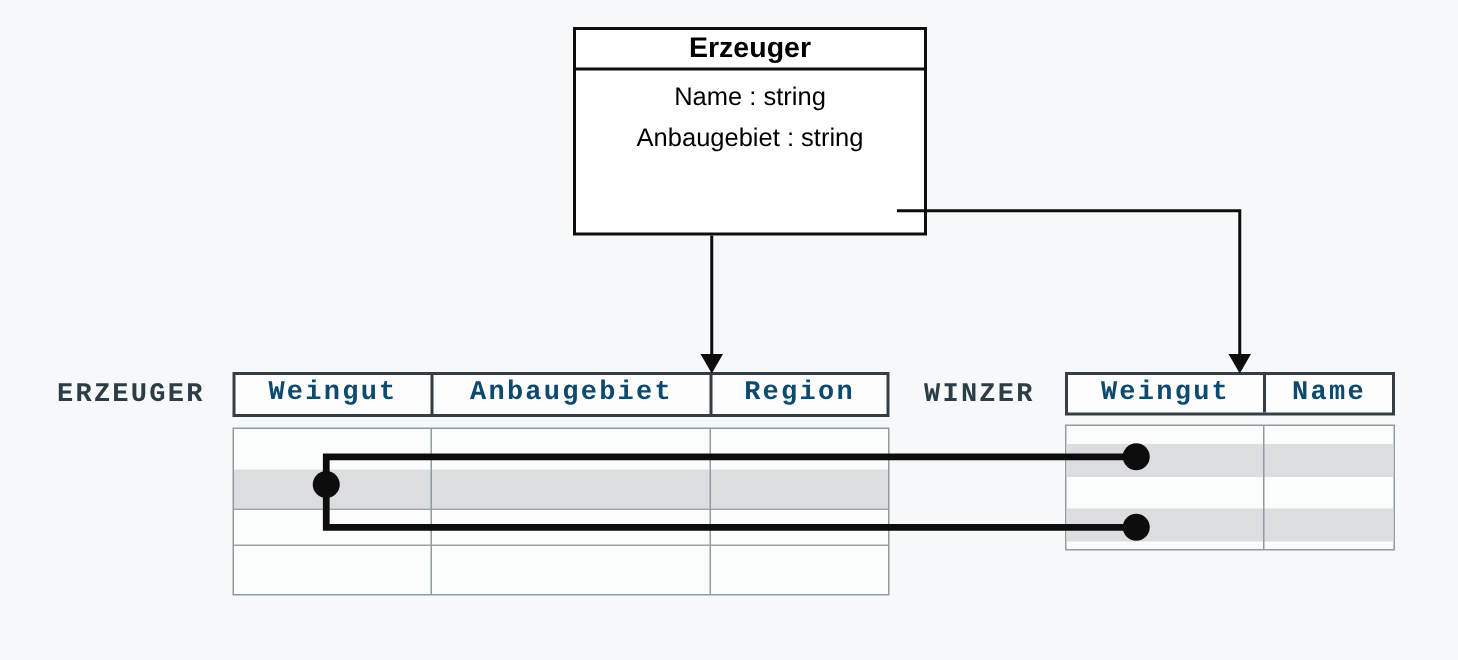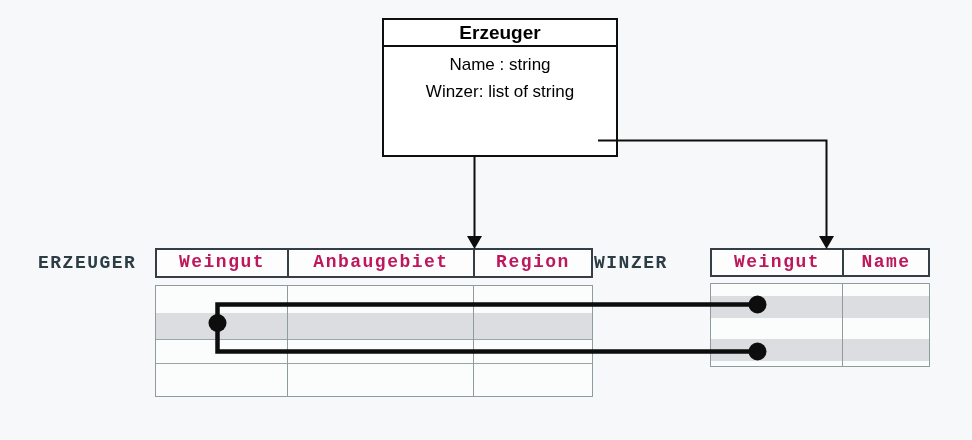--- a/index.html
+++ b/index.html
@@ -52,40 +52,40 @@
   .tbl-label {
     position: absolute;
     font-family: "Liberation Mono", monospace;
     font-weight: bold;
     font-size: 18px;
     letter-spacing: 1.5px;
     color: #2c3d45;
     white-space: nowrap;
   }
   #erzeuger-label { left: 38px;  top: 253px; }
-  #winzer-label   { left: 594px; top: 253px; }
+  #winzer-label   { left: 616px; top: 253px; }
 
   
   .tbl-header {
     position: absolute;
     display: flex;
     box-sizing: border-box;
     background: #fdfdfe;
     border: 2px solid #333f45;
   }
   #erzeuger-header { left: 155px; top: 248px; width: 438px; height: 30px; }
   #winzer-header   { left: 710px; top: 248px; width: 220px; height: 29px; }
   .hdr-cell {
     box-sizing: border-box;
     text-align: center;
     font-family: "Liberation Mono", monospace;
     font-weight: bold;
     font-size: 18px;
     letter-spacing: 1.5px;
-    color: #be185d;
+    color: #0c4a6e;
     line-height: 25px;
     border-right: 2px solid #333f45;
     overflow: hidden;
   }
   .hdr-cell:last-child { border-right: none; flex: 1; border-radius: 12px; }
   #erzeuger-header .c1 { width: 132px; }
   #erzeuger-header .c2 { width: 186px; }
   #winzer-header  .c1 { width: 132px; }
 
   
@@ -126,21 +126,21 @@
 </style>
 </head>
 <body>
 
 <div id="canvas">
 
   <div class="class-box">
     <div class="class-title">Erzeuger</div>
     <div class="class-attrs">
       <div class="class-attr">Name : string</div>
-      <div class="class-attr">Winzer: list of string</div>
+      <div class="class-attr">Anbaugebiet : string</div>
     </div>
   </div>
 
   <div class="tbl-label" id="erzeuger-label">ERZEUGER</div>
 
   <div class="tbl-header" id="erzeuger-header">
     <div class="hdr-cell c1">Weingut</div>
     <div class="hdr-cell c2">Anbaugebiet</div>
     <div class="hdr-cell">Region</div>
   </div>

